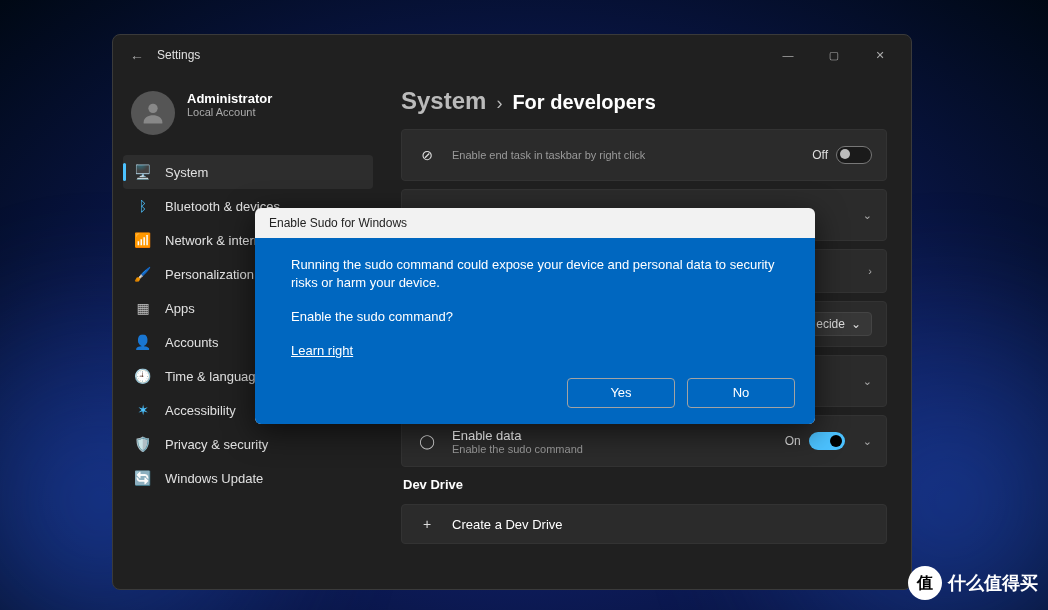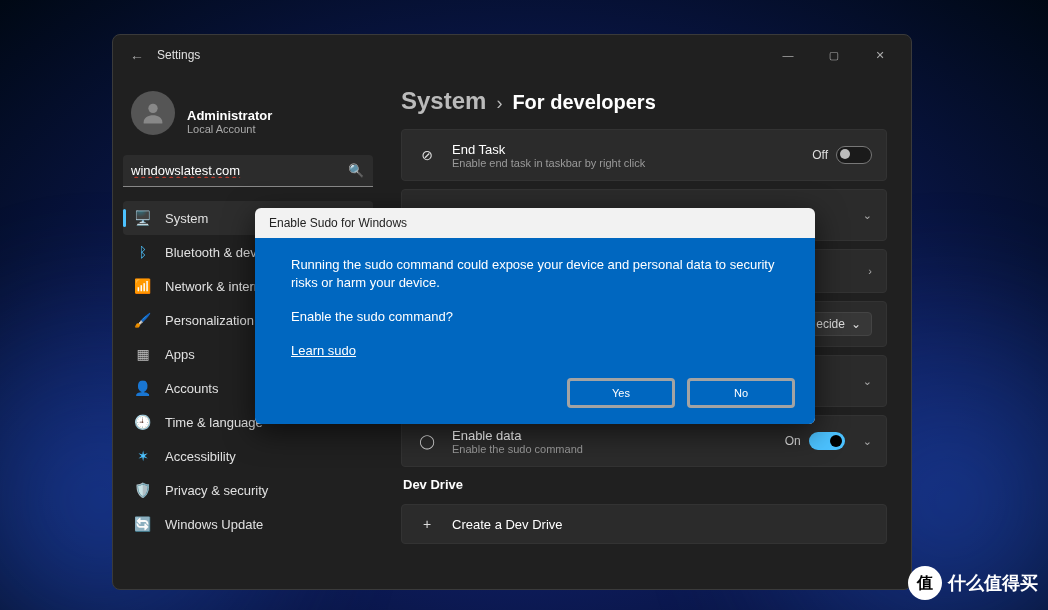--- a/index.html
+++ b/index.html
@@ -10,21 +10,21 @@
 
 .window { position: absolute; left: 112px; top: 34px; width: 800px; height: 556px; background: #202020; border: 1px solid #3a3a3a; border-radius: 8px; overflow: hidden; display: flex; flex-direction: column; color: #e0e0e0; }
 .titlebar { display: flex; align-items: center; height: 40px; padding: 0 8px; }
 .back-btn { width: 32px; height: 32px; display: flex; align-items: center; justify-content: center; color: #aaa; font-size: 14px; cursor: pointer; }
 .title-text { font-size: 12px; color: #e0e0e0; margin-left: 4px; }
 .win-controls { margin-left: auto; display: flex; }
 .win-btn { width: 46px; height: 32px; display: flex; align-items: center; justify-content: center; color: #aaa; font-size: 11px; cursor: pointer; }
 
 .body-row { display: flex; flex: 1; overflow: hidden; }
 .sidebar { width: 270px; padding: 8px 10px; display: flex; flex-direction: column; }
-.user-row { display: flex; align-items: flex-end; padding: 8px; margin-bottom: 12px; }
+.user-row { display: flex; align-items: flex-start; padding: 8px; margin-bottom: 12px; }
 .avatar { width: 44px; height: 44px; border-radius: 50%; background: #555; display: flex; align-items: center; justify-content: center; }
 .avatar svg { width: 28px; height: 28px; fill: #888; }
 .user-meta { margin-left: 12px; }
 .user-name { font-size: 13px; font-weight: 600; color: #fff; }
 .user-sub { font-size: 11px; color: #aaa; }
 .search-box { display: flex; align-items: center; background: #2c2c2c; border-bottom: 1px solid #888; border-radius: 4px 4px 0 0; height: 32px; padding: 0 8px; margin-bottom: 14px; }
 .search-box input { flex: 1; background: transparent; border: none; outline: none; color: #fff; font-size: 13px; text-decoration: underline wavy #c0392b; }
 .search-box .sicon { color: #ddd; font-size: 13px; }
 .nav-item { display: flex; align-items: center; height: 34px; padding: 0 10px; border-radius: 4px; font-size: 13px; color: #e0e0e0; cursor: pointer; position: relative; }
 .nav-item.active { background: #2d2d2d; }
@@ -52,21 +52,21 @@
 .pill-btn { background: #373737; border: 1px solid #444; border-radius: 4px; padding: 4px 10px; font-size: 12px; color: #ddd; display: flex; align-items: center; gap: 6px; }
 .section-title { font-size: 13px; font-weight: 600; color: #ffffff; margin: 10px 0 12px 2px; }
 
 
 .dialog { position: absolute; left: 255px; top: 208px; width: 560px; background: #f2f2f2; border-radius: 6px; box-shadow: 0 8px 30px rgba(0,0,0,0.6); overflow: hidden; z-index: 10; }
 .dlg-title { padding: 8px 14px; font-size: 12px; color: #222; }
 .dlg-body { background: #0067c0; color: #fff; padding: 18px 20px 16px 36px; font-size: 13px; }
 .dlg-para { margin-bottom: 16px; line-height: 1.4; }
 .dlg-link { text-decoration: underline; color: #fff; cursor: pointer; }
 .dlg-btns { display: flex; justify-content: flex-end; gap: 12px; margin-top: 20px; }
-.dlg-btn { width: 108px; height: 30px; border: 3px solid #a3a3a3; background: transparent; color: #fff; border-radius: 4px; font-size: 11px; cursor: pointer; }
+.dlg-btn { width: 108px; height: 30px; border: 1px solid #a3a3a3; background: transparent; color: #fff; border-radius: 4px; font-size: 13px; cursor: pointer; }
 
 
 .watermark { position: absolute; right: 10px; bottom: 10px; display: flex; align-items: center; gap: 6px; color: #fff; font-size: 18px; font-weight: 600; }
 .wm-badge { width: 34px; height: 34px; border-radius: 50%; background: #fff; color: #000; display: flex; align-items: center; justify-content: center; font-size: 16px; font-weight: 700; }
 
 
 .ic-blue{color:#4cc2ff}.ic-cyan{color:#29b6f6}.ic-pink{color:#e91e63}.ic-green{color:#4caf50}.ic-grey{color:#bdbdbd}.ic-teal{color:#26c6da}
 </style>
 </head>
 <body>
@@ -93,24 +93,20 @@
               <circle cx="12" cy="8" r="4"></circle>
               <path d="M4 20c0-4 4-6 8-6s8 2 8 6v1H4z"></path>
             </svg>
         </div>
         <div class="user-meta">
           <div class="user-name">Administrator</div>
           <div class="user-sub">Local Account</div>
         </div>
       </div>
 
-      <div class="search-box">
-        <input value="windowslatest.com" style="">
-        <span class="sicon">🔍</span>
-      </div>
 
       <div class="nav-item active">
           <span class="nav-icon ic-blue">🖥️</span>
           <span>System</span>
         </div>
       <div class="nav-item">
           <span class="nav-icon ic-blue">ᛒ</span>
           <span>Bluetooth &amp; devices</span>
         </div>
       <div class="nav-item">
@@ -150,21 +146,20 @@
     <div class="main">
       <div class="breadcrumb">
         <span class="crumb-root">System</span>
         <span class="crumb-sep">›</span>
         <span class="crumb-leaf">For developers</span>
       </div>
 
       <div class="card">
         <div class="cicon">⊘</div>
         <div class="ctext">
-          <div class="ctitle">End Task</div>
           <div class="cdesc">Enable end task in taskbar by right click</div>
         </div>
         <div class="ctrl">
           <span>Off</span>
           <div class="toggle off"></div>
         </div>
       </div>
 
       <div class="card">
         <div class="cicon">🗀</div>
@@ -223,21 +218,21 @@
       </div>
     </div>
   </div>
 </div>
 
 <div class="dialog">
   <div class="dlg-title">Enable Sudo for Windows</div>
   <div class="dlg-body">
     <div class="dlg-para">Running the sudo command could expose your device and personal data to security risks or harm your device.</div>
     <div class="dlg-para">Enable the sudo command?</div>
-    <div><span class="dlg-link">Learn sudo</span></div>
+    <div><span class="dlg-link">Learn right</span></div>
     <div class="dlg-btns">
       <button class="dlg-btn">Yes</button>
       <button class="dlg-btn">No</button>
     </div>
   </div>
 </div>
 
 <div class="watermark">
   <div class="wm-badge">值</div>
   <span>什么值得买</span>

